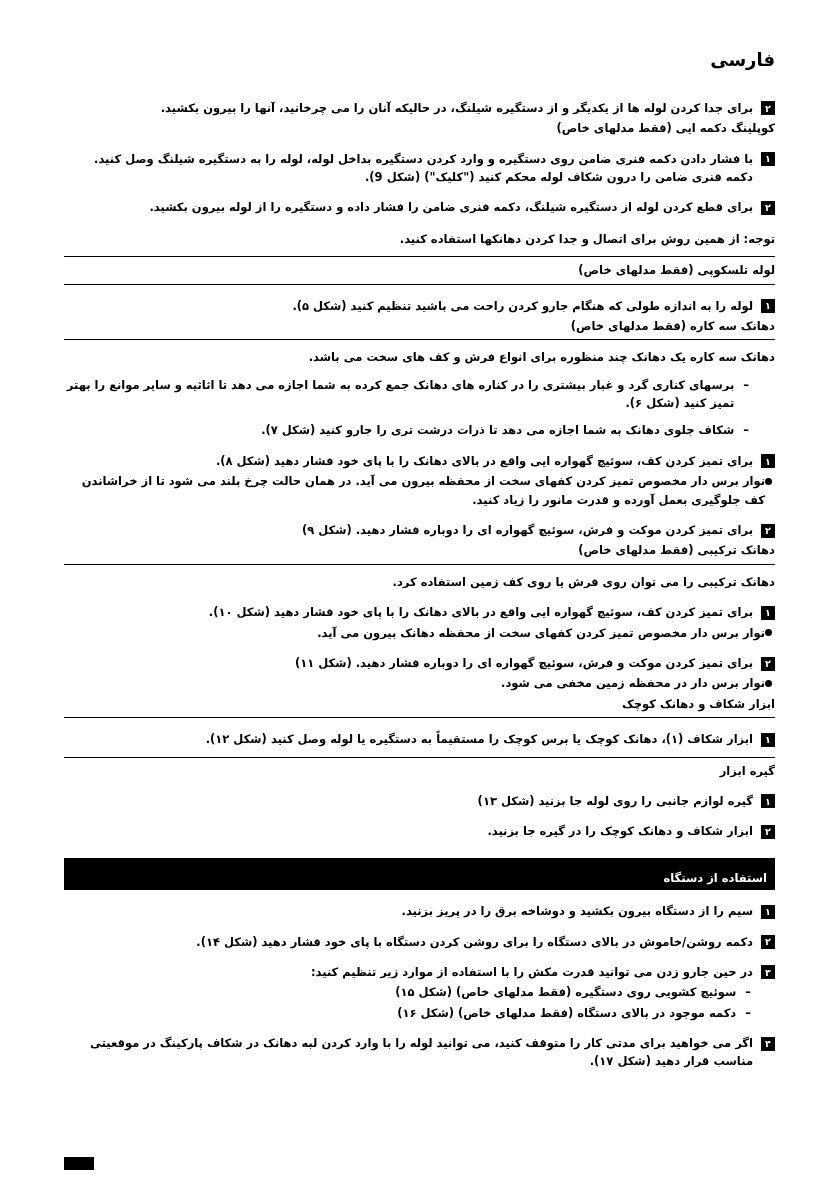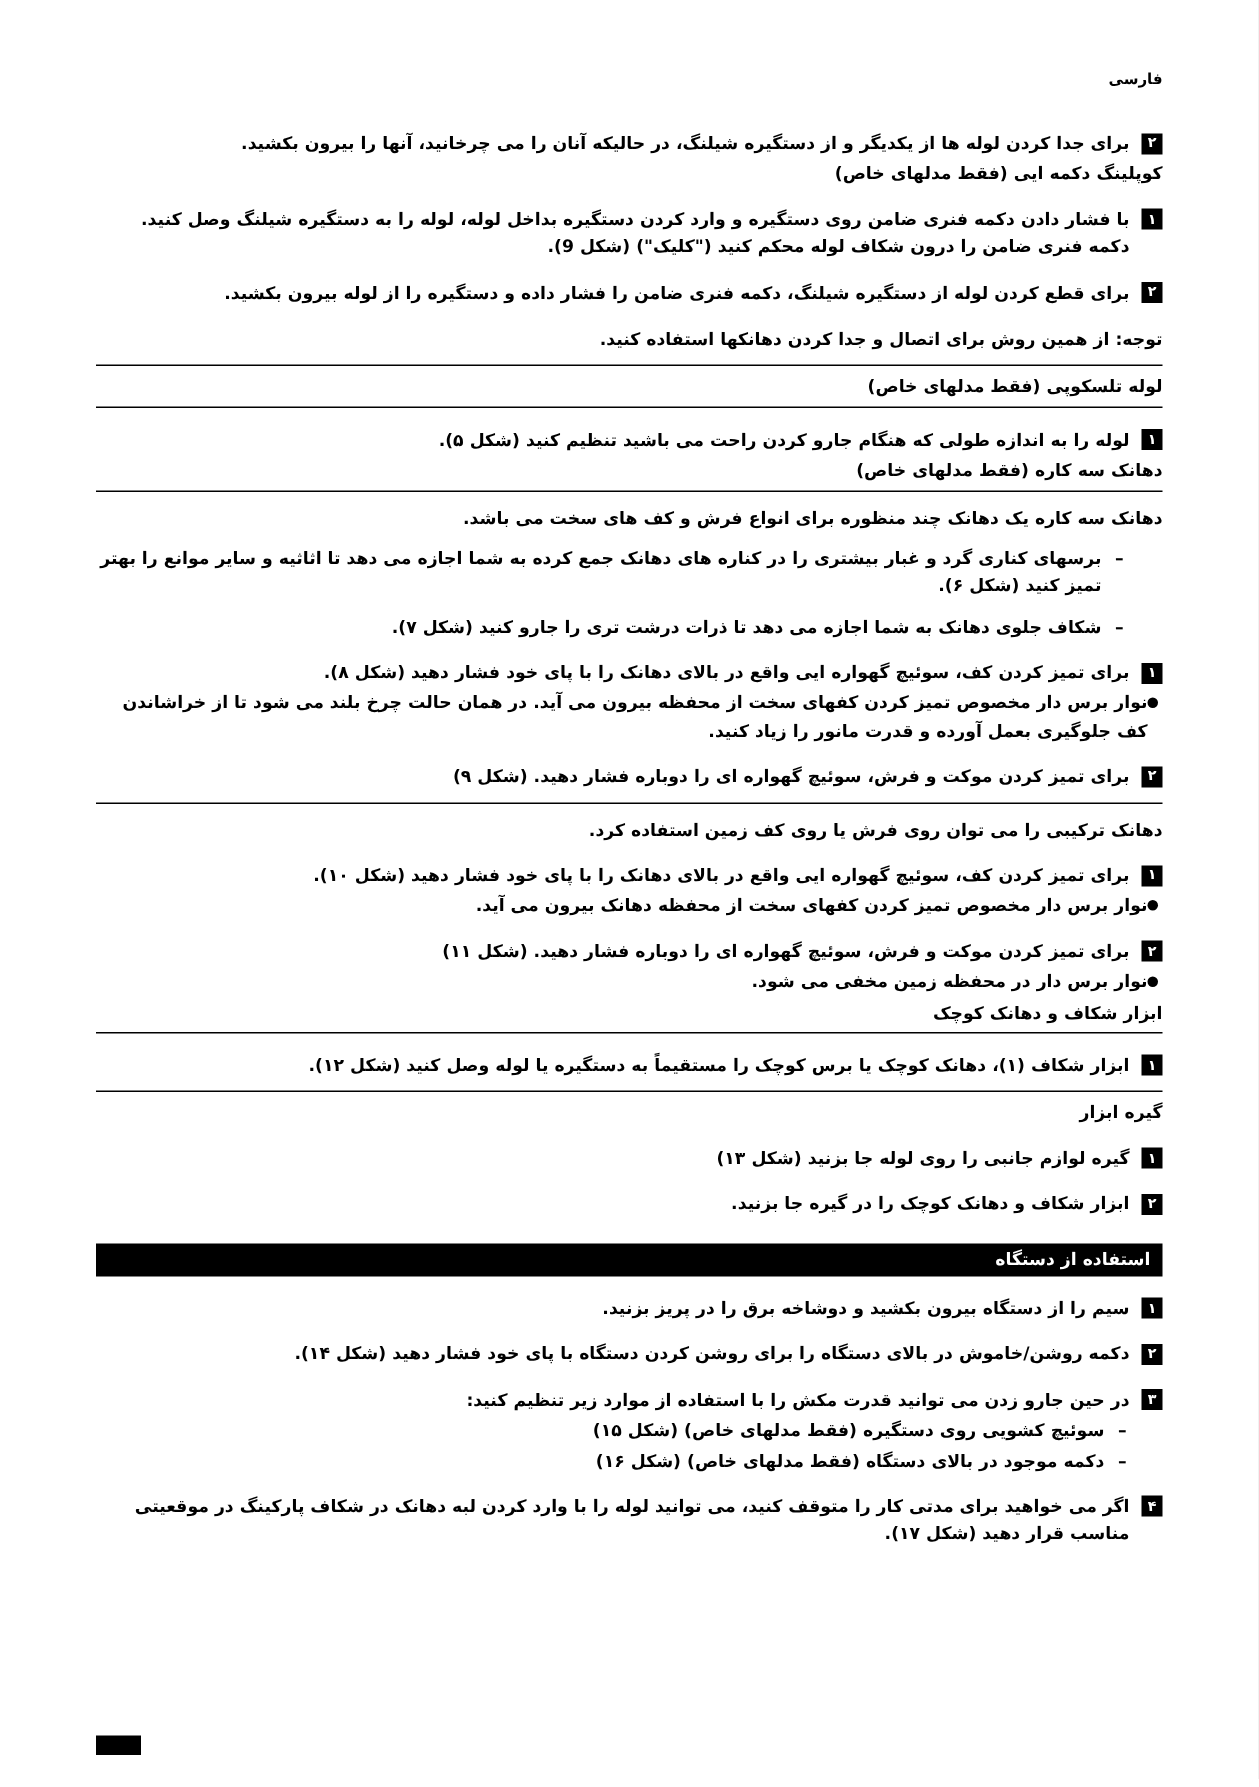--- a/index.html
+++ b/index.html
@@ -13,21 +13,21 @@
     direction: rtl;
     color: #000;
     font-family: "DejaVu Sans", sans-serif;
     font-size: 11.5px;
     font-weight: 700;
     line-height: 1.6;
     padding: 46px 64px 0 64px;
     overflow: hidden;
   }
   .lang-header {
-    font-size: 10px;
+    font-size: 18px;
     font-weight: 700;
     margin-bottom: 24px;
     text-align: right;
   }
   main { display: block; }
 
   
   main > .item     { margin-top: 12px; }
   main > .heading  { margin-top: 2px; }
   main > .note     { margin-top: 13px; }
@@ -62,21 +62,21 @@
   }
 
   .dash-row { display: flex; align-items: flex-start; gap: 9px; padding-right: 26px; }
   .dash-row.sub { padding-right: 24px; margin-top: 2px; }
   .dash-glyph { flex: 0 0 auto; }
   .sub-text { flex: 1; }
 
   .banner {
     background: #000;
     color: #fff;
-    padding: 1px 8px 3px 8px;
+    padding: 11px 8px 3px 8px;
   }
   .banner-text { font-weight: 700; font-size: 11.5px; }
 
   .footer-mark {
     position: absolute;
     left: 64px;
     top: 1157px;
     width: 30px;
     height: 13px;
     background: #000;
@@ -138,20 +138,21 @@
           <span class="dot"></span>
           <div class="sub-text">نوار برس دار مخصوص تمیز کردن کفهای سخت از محفظه بیرون می آید. در همان حالت چرخ بلند می شود تا از خراشاندن کف جلوگیری بعمل آورده و قدرت مانور را زیاد کنید.</div>
         </div>
       </div>
       <div class="item">
         <div class="item-row">
           <span class="badge">۲</span>
           <div class="item-text">برای تمیز کردن موکت و فرش، سوئیچ گهواره ای را دوباره فشار دهید. (شکل ۹)</div>
         </div>
       </div>
+      <div class="heading">دهانک ترکیبی (فقط مدلهای خاص)</div>
       <div class="rule"></div>
       <div class="para">دهانک ترکیبی را می توان روی فرش یا روی کف زمین استفاده کرد.</div>
       <div class="item">
         <div class="item-row">
           <span class="badge">۱</span>
           <div class="item-text">برای تمیز کردن کف، سوئیچ گهواره ایی واقع در بالای دهانک را با پای خود فشار دهید (شکل ۱۰).</div>
         </div>
         <div class="sub-bullet">
           <span class="dot"></span>
           <div class="sub-text">نوار برس دار مخصوص تمیز کردن کفهای سخت از محفظه دهانک بیرون می آید.</div>

